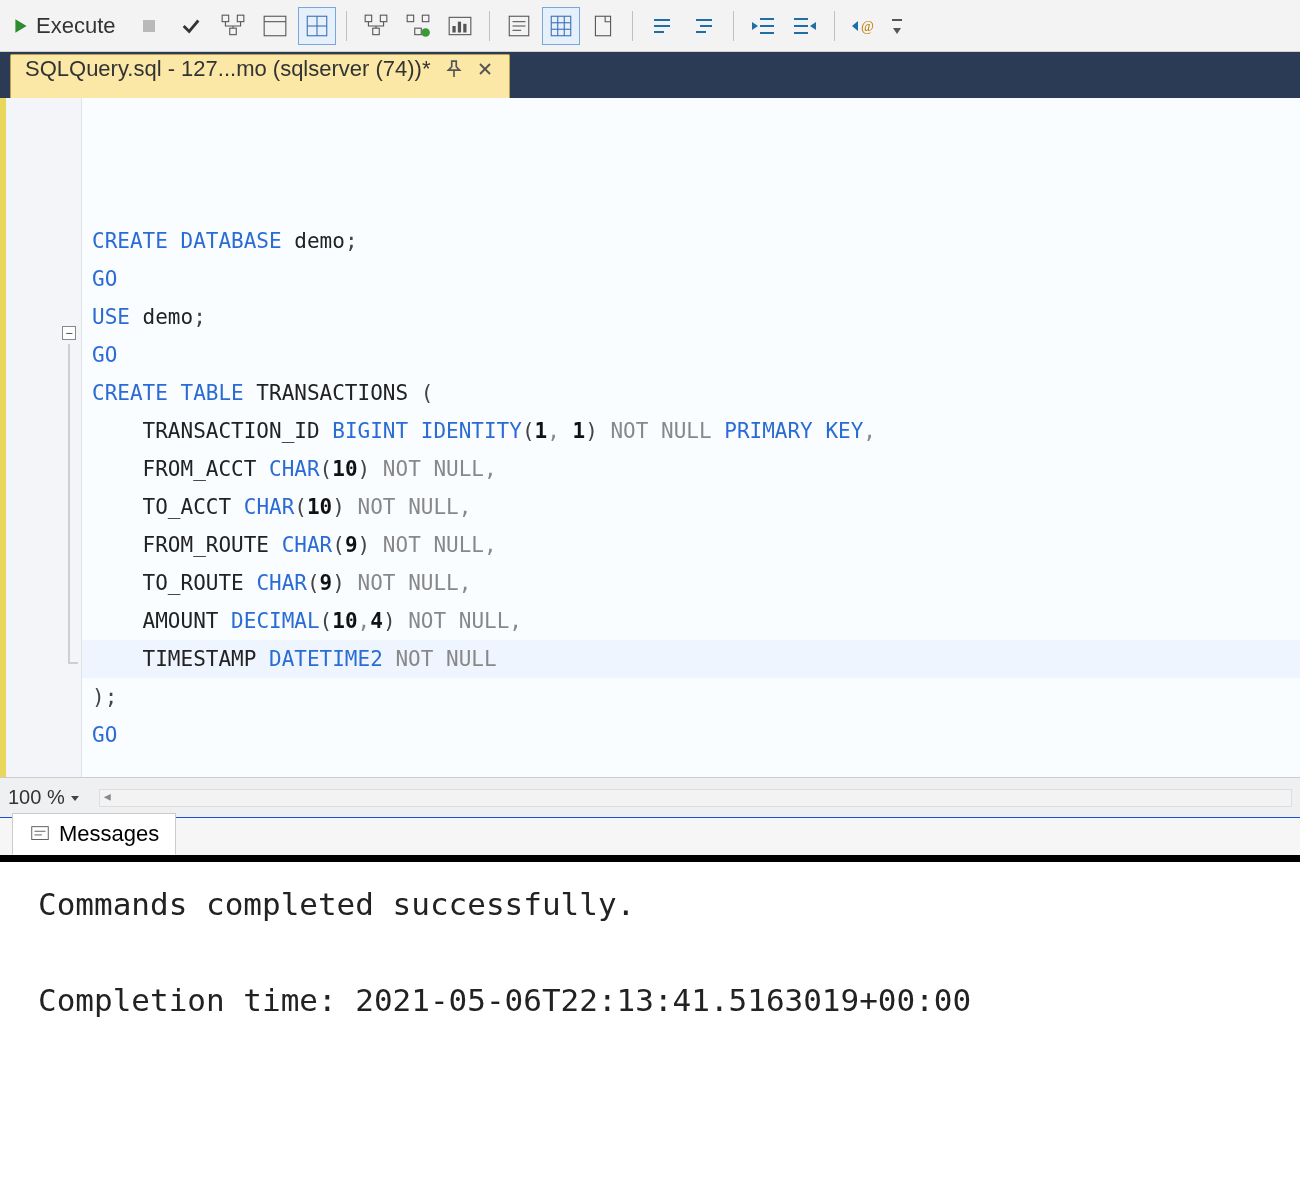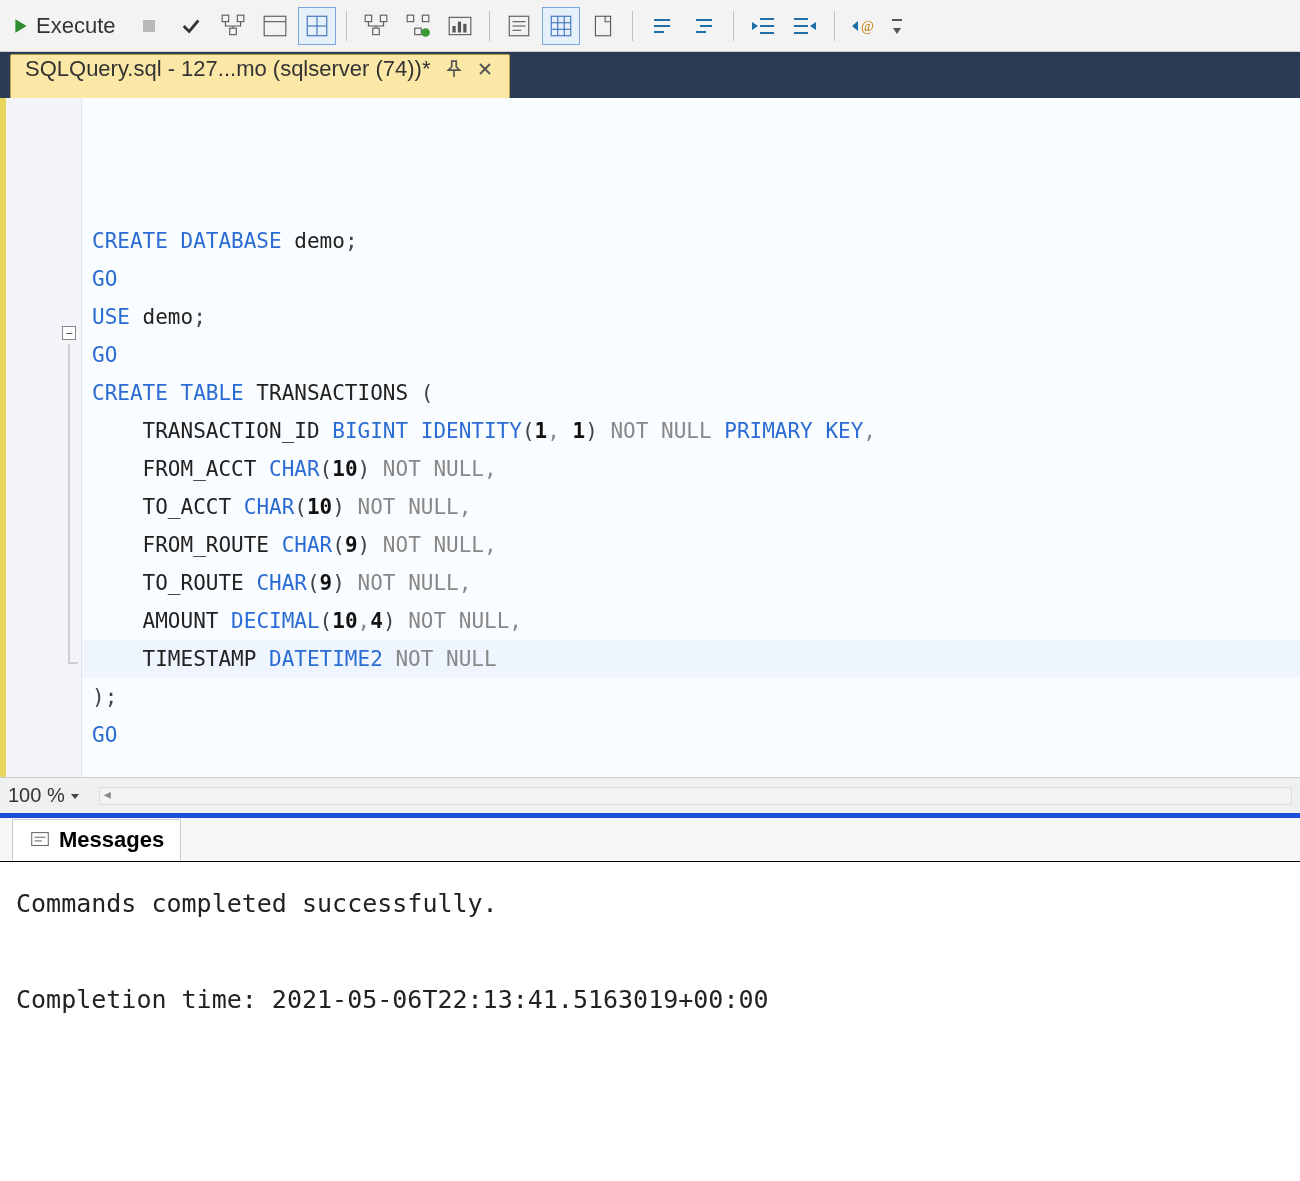--- a/index.html
+++ b/index.html
@@ -112,32 +112,32 @@
   .kw{color:#2b6cd4;}
   .ident{color:#222;}
   .paren{color:#444;}
   .num{color:#111; font-weight:600;}
   .gray{color:#888;}
   .ty{color:#2b6cd4;text-align:right;}
   .comma{color:#888;}
   .semi{color:#444;}
   
   .zoom-row{
-    height:40px; background:#eef0f2; border-bottom:5px solid #1d4ed8;
+    height:40px; background:#eef0f2; border-bottom:1px solid #1d4ed8;
     display:flex; align-items:center; font-size:20px; color:#333;
     padding:0 8px; gap:8px;
   }
   .zoom-dd{display:flex; align-items:center; gap:4px; cursor:pointer;}
   .h-scroll-stub{flex:1; height:18px; margin-left:10px; background:#f3f3f3; border:1px solid #ddd; position:relative;}
   .h-scroll-stub::before{content:"◂"; position:absolute; left:4px; top:-2px; color:#888; font-size:14px;}
   
   .msg-pane{ flex:1; display:flex; flex-direction:column; background:#fff;}
-  .msg-tabrow{height:44px; background:#f6f6f6; border-bottom:1px solid #000000; display:flex; align-items:flex-end;font-weight:bold;}
+  .msg-tabrow{height:44px; background:#f6f6f6; border-bottom:7px solid #000000; display:flex; align-items:flex-end;}
   .msg-tab{height:42px; border:1px solid #ccc; border-bottom:1px solid #fff; background:#fff; display:flex; align-items:center; gap:8px; padding:0 16px; font-size:22px; margin-left:12px;}
-  .msg-body{flex:1; padding:18px 16px; font-family:Consolas,Menlo,monospace; font-size:25px; color:#222; line-height:48px; white-space:pre;}
+  .msg-body{flex:1; padding:18px 16px; font-family:Consolas,Menlo,monospace; font-size:31px; color:#222; line-height:48px; white-space:pre;margin-left:22px;}
   svg{display:block;}
 </style>
 </head>
 <body>
 
 <div class="toolbar">
   <div class="tb-btn exec">
     <svg width="18" height="18" viewBox="0 0 16 16">
         <polygon points="3,2 13,8 3,14" fill="#2e8b2e"></polygon>
       </svg>

